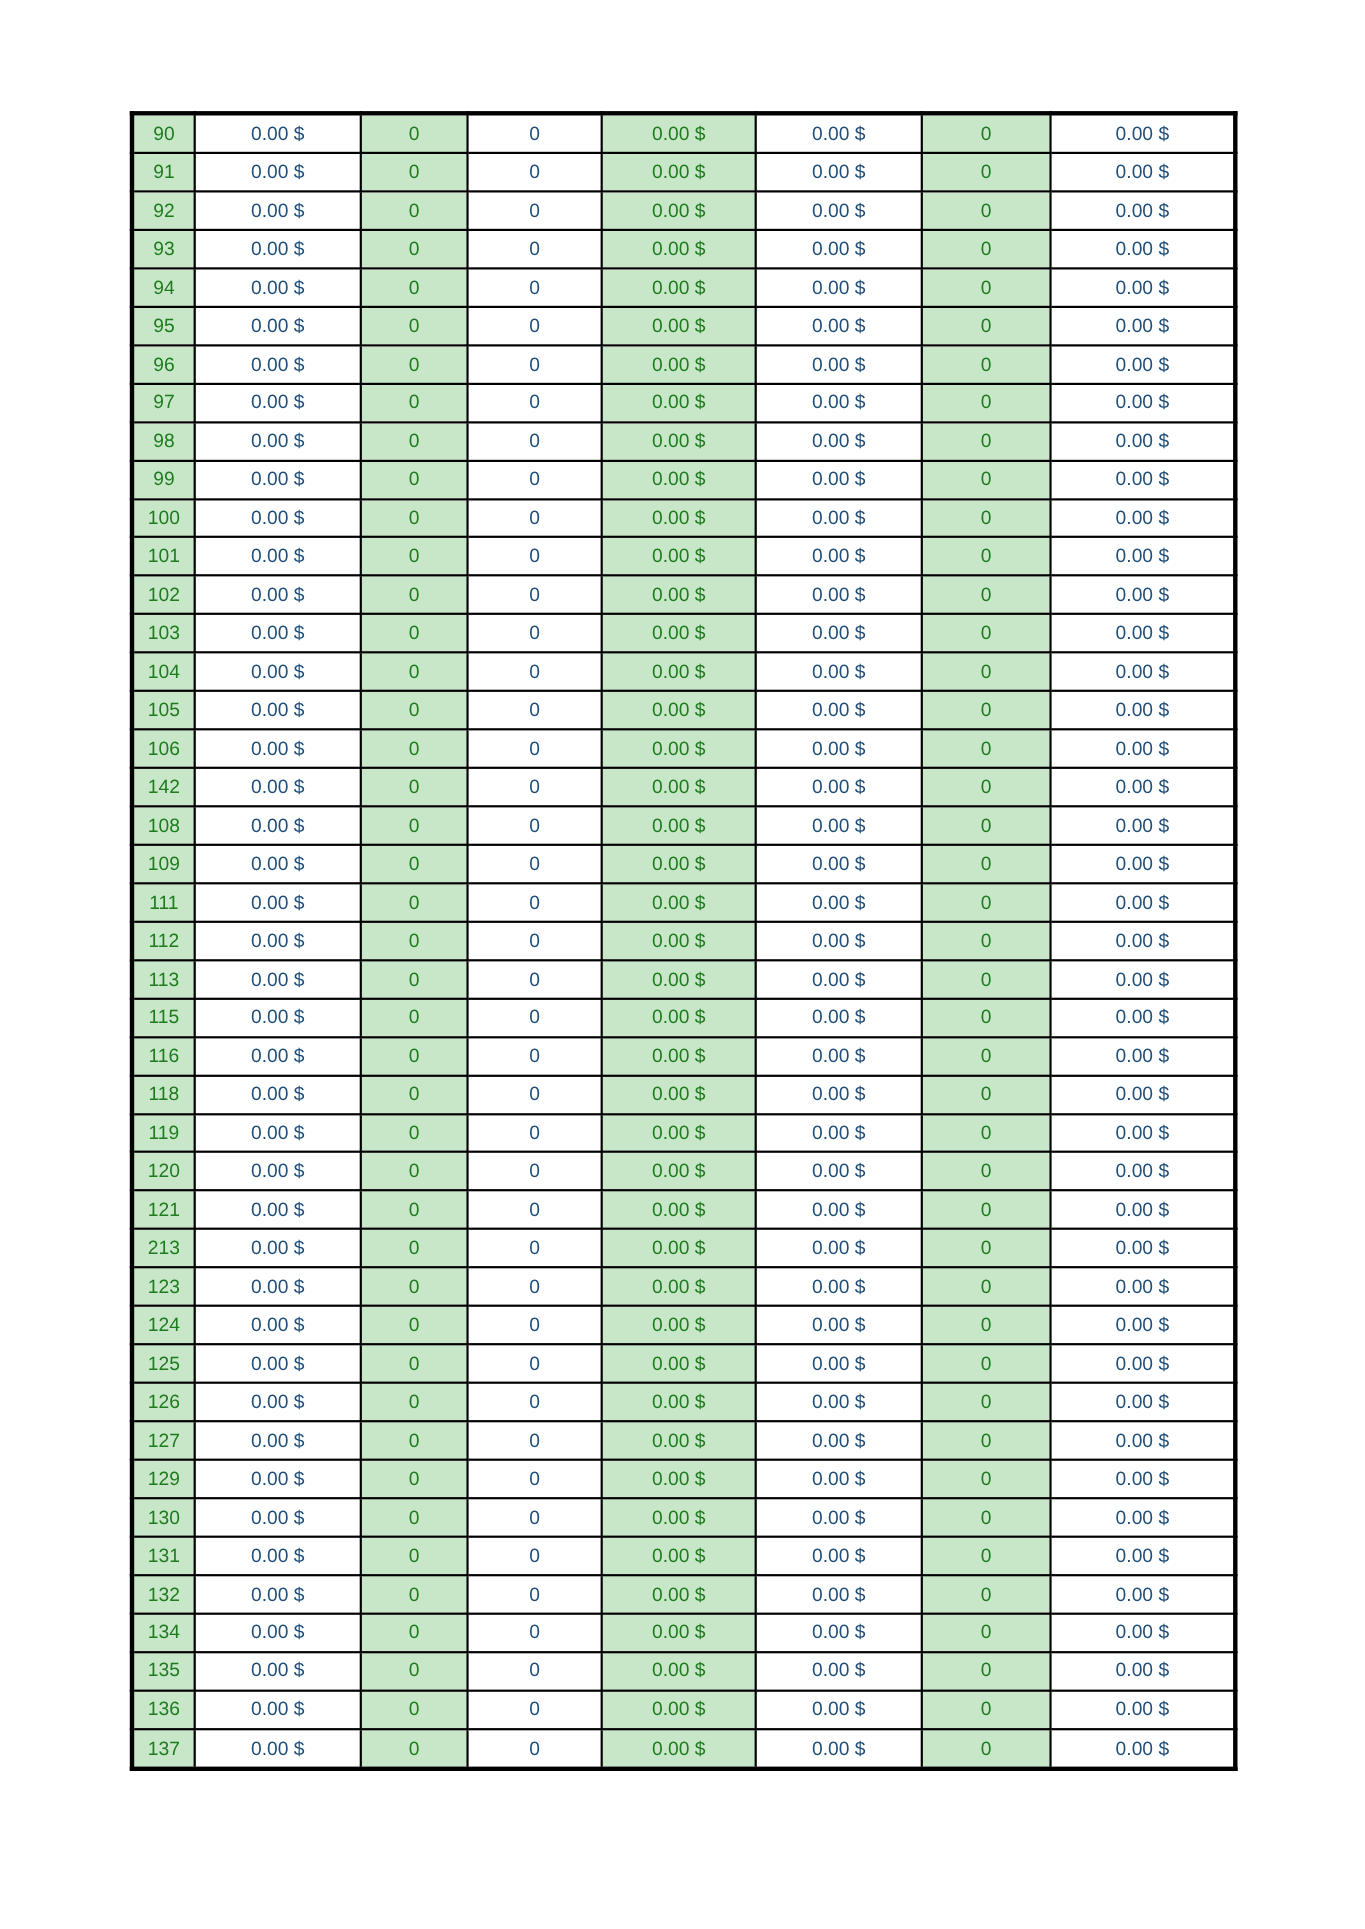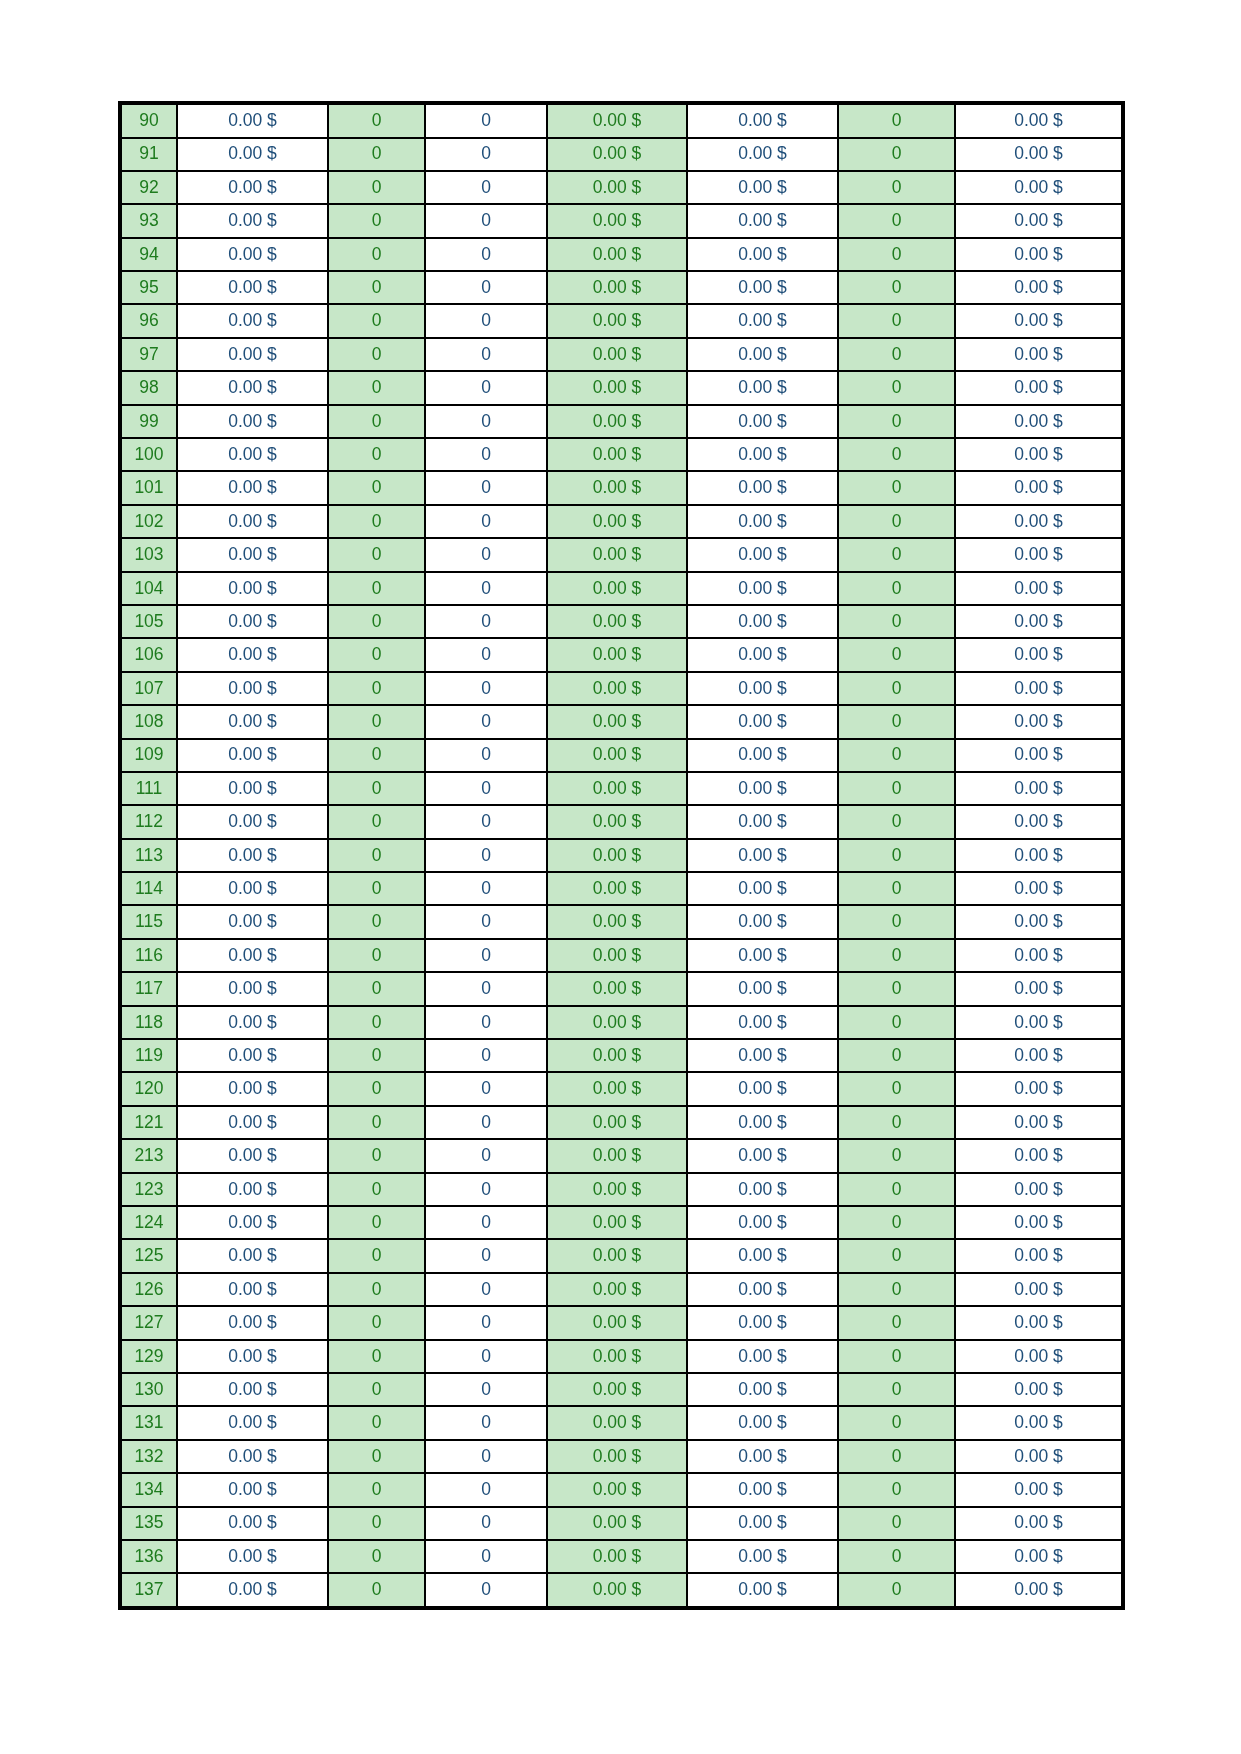--- a/index.html
+++ b/index.html
@@ -229,21 +229,21 @@
           <td class="green-cell">106</td>
           <td class="white-cell">0.00 $</td>
           <td class="green-cell">0</td>
           <td class="white-cell">0</td>
           <td class="green-cell">0.00 $</td>
           <td class="white-cell">0.00 $</td>
           <td class="green-cell">0</td>
           <td class="white-cell">0.00 $</td>
         </tr>
         <tr>
-          <td class="green-cell">107</td>
+          <td class="green-cell">142</td>
           <td class="white-cell">0.00 $</td>
           <td class="green-cell">0</td>
           <td class="white-cell">0</td>
           <td class="green-cell">0.00 $</td>
           <td class="white-cell">0.00 $</td>
           <td class="green-cell">0</td>
           <td class="white-cell">0.00 $</td>
         </tr>
         <tr>
           <td class="green-cell">108</td>
@@ -289,51 +289,31 @@
           <td class="green-cell">113</td>
           <td class="white-cell">0.00 $</td>
           <td class="green-cell">0</td>
           <td class="white-cell">0</td>
           <td class="green-cell">0.00 $</td>
           <td class="white-cell">0.00 $</td>
           <td class="green-cell">0</td>
           <td class="white-cell">0.00 $</td>
         </tr>
         <tr>
-          <td class="green-cell">114</td>
-          <td class="white-cell">0.00 $</td>
-          <td class="green-cell">0</td>
-          <td class="white-cell">0</td>
-          <td class="green-cell">0.00 $</td>
-          <td class="white-cell">0.00 $</td>
-          <td class="green-cell">0</td>
-          <td class="white-cell">0.00 $</td>
-        </tr>
-        <tr>
           <td class="green-cell">115</td>
           <td class="white-cell">0.00 $</td>
           <td class="green-cell">0</td>
           <td class="white-cell">0</td>
           <td class="green-cell">0.00 $</td>
           <td class="white-cell">0.00 $</td>
           <td class="green-cell">0</td>
           <td class="white-cell">0.00 $</td>
         </tr>
         <tr>
           <td class="green-cell">116</td>
-          <td class="white-cell">0.00 $</td>
-          <td class="green-cell">0</td>
-          <td class="white-cell">0</td>
-          <td class="green-cell">0.00 $</td>
-          <td class="white-cell">0.00 $</td>
-          <td class="green-cell">0</td>
-          <td class="white-cell">0.00 $</td>
-        </tr>
-        <tr>
-          <td class="green-cell">117</td>
           <td class="white-cell">0.00 $</td>
           <td class="green-cell">0</td>
           <td class="white-cell">0</td>
           <td class="green-cell">0.00 $</td>
           <td class="white-cell">0.00 $</td>
           <td class="green-cell">0</td>
           <td class="white-cell">0.00 $</td>
         </tr>
         <tr>
           <td class="green-cell">118</td>

